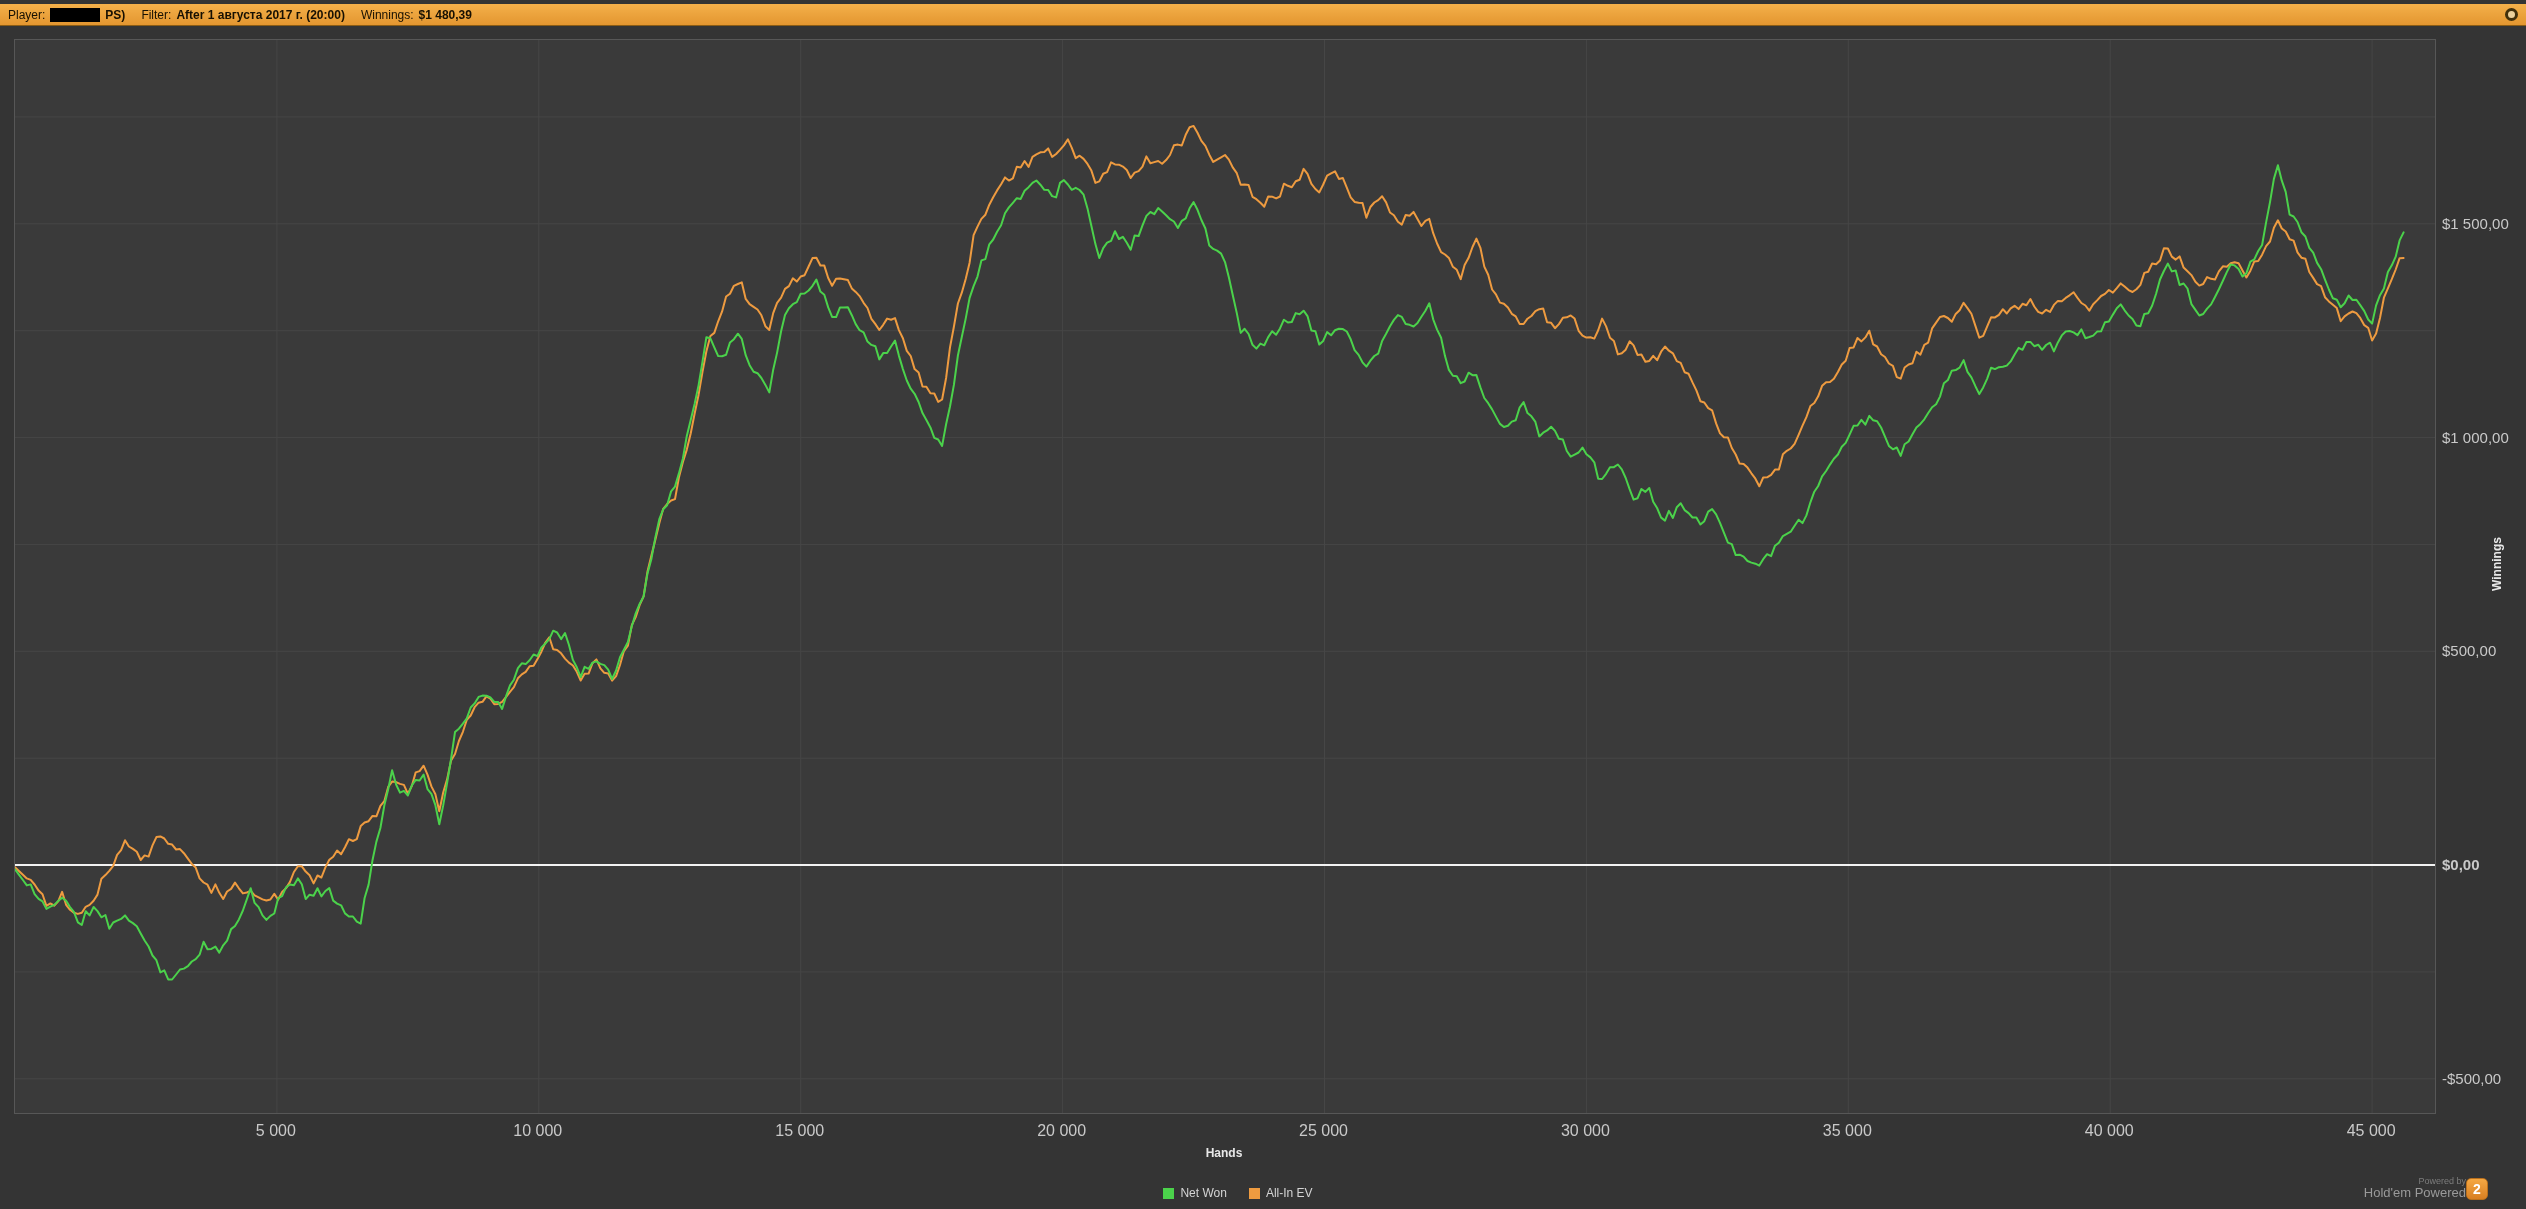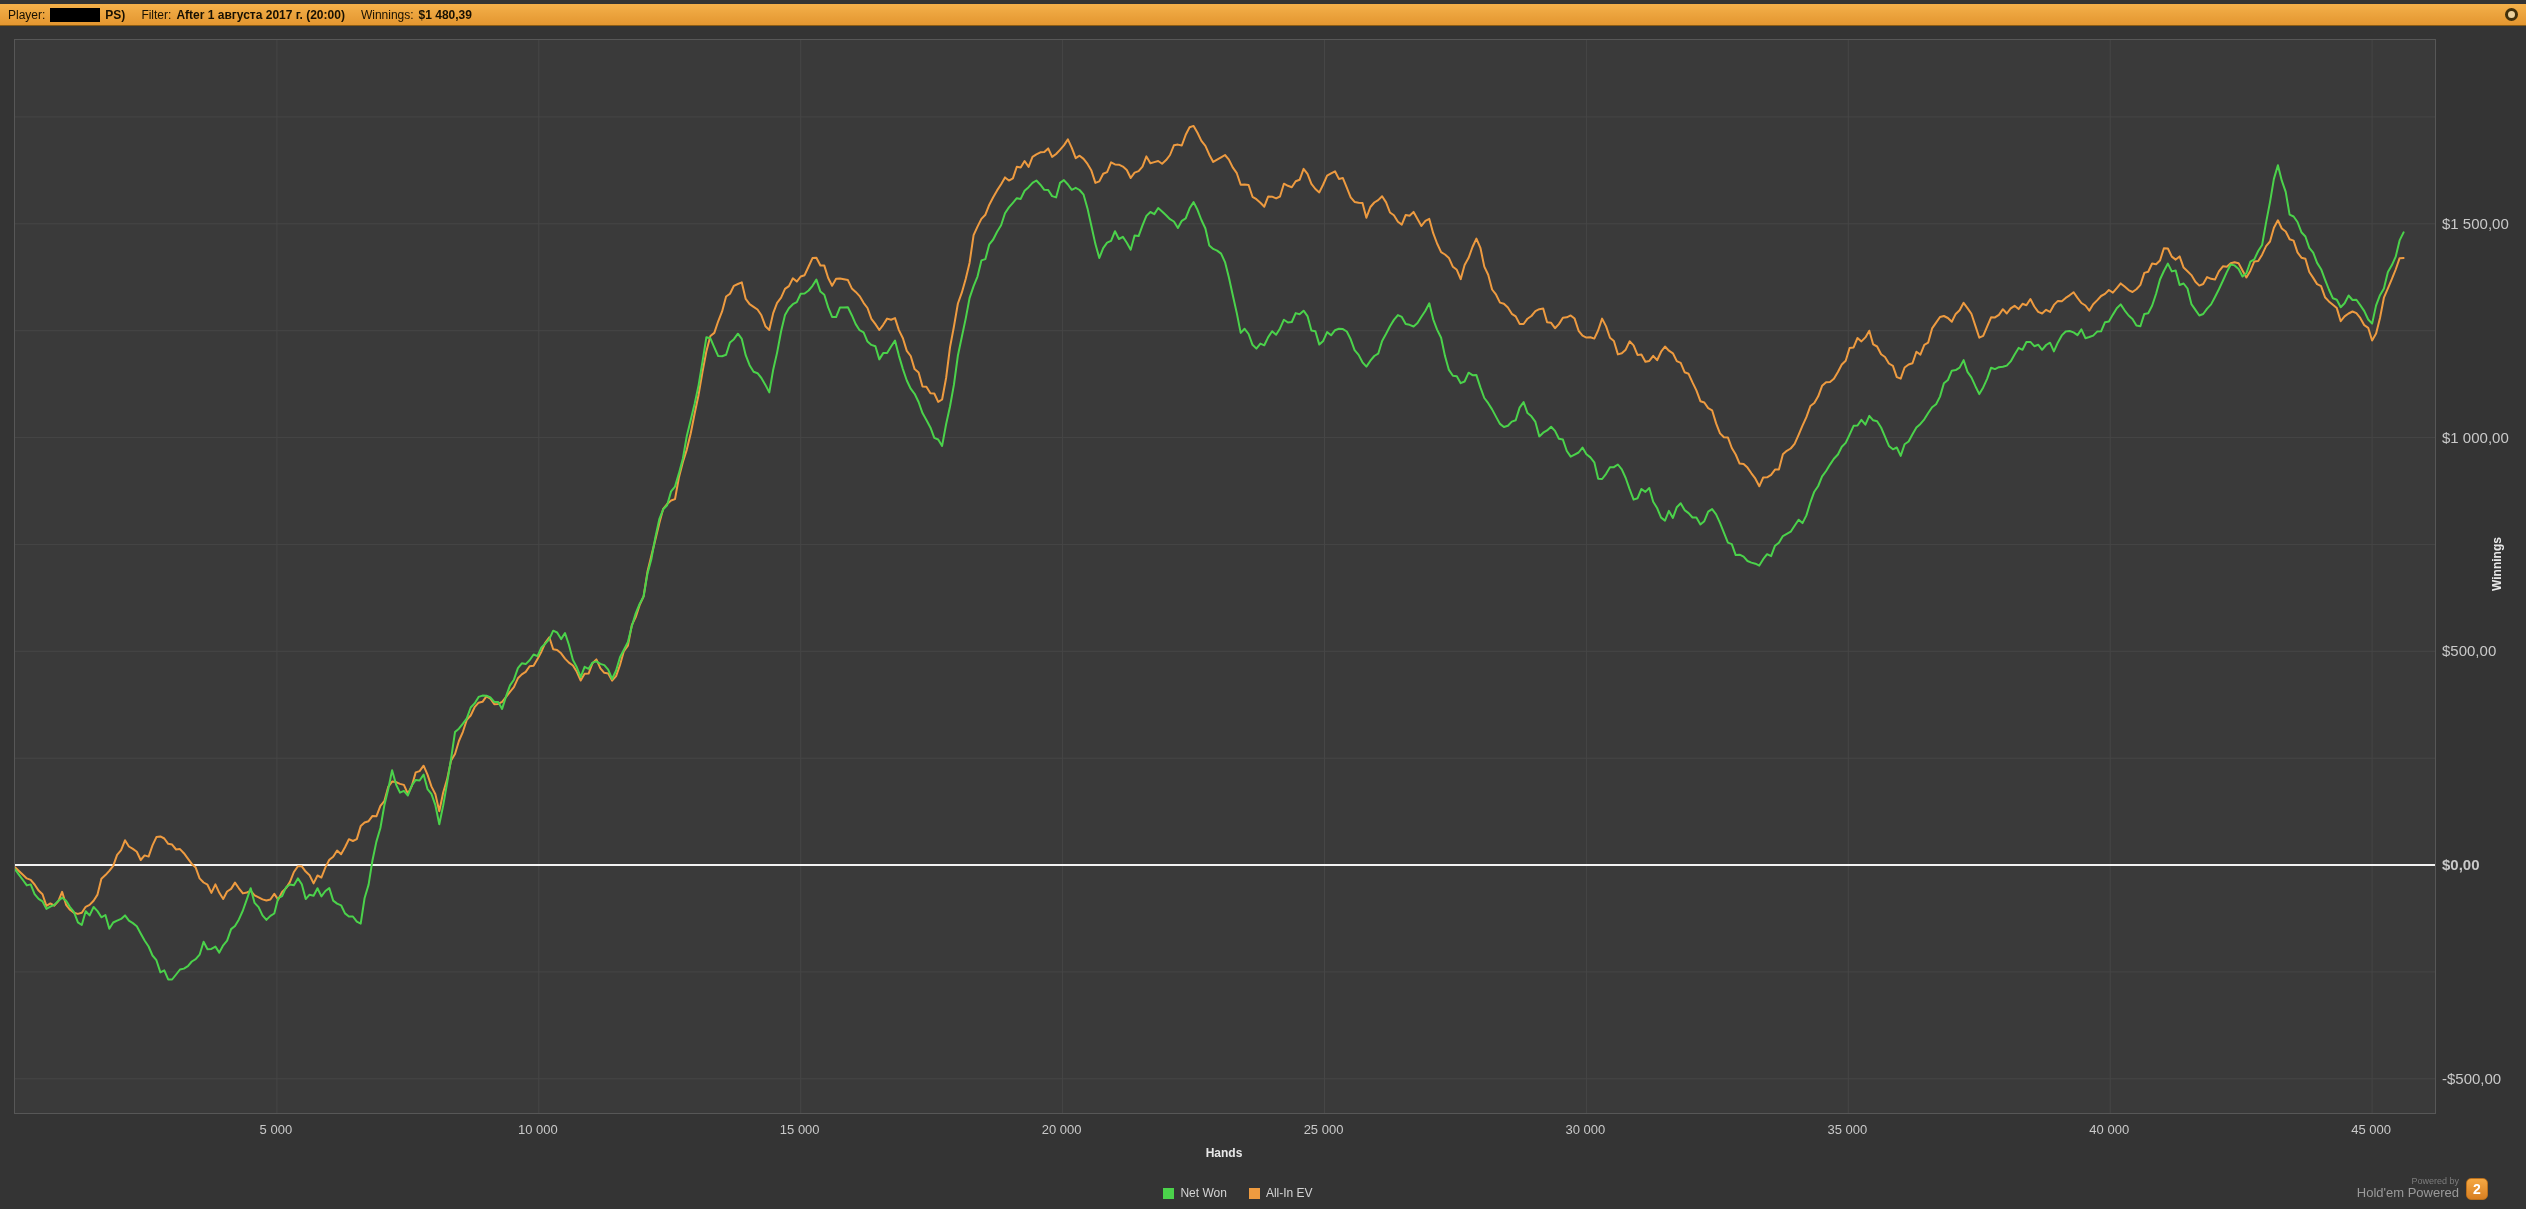--- a/index.html
+++ b/index.html
@@ -23,33 +23,33 @@
     background:#3a3a3a;border:1px solid #575757;box-sizing:content-box;}
   .plot svg{position:absolute;left:0;top:0;width:2420px;height:1073px;display:block;}
 
   
   .ytick{position:absolute;left:2442px;transform:translateY(-50%);
     font-size:15px;color:#c9c9c9;white-space:nowrap;}
   .ylabel-wrap{position:absolute;left:2448px;top:556px;width:100px;height:16px;
     text-align:center;transform:rotate(-90deg);transform-origin:center;
     font-size:12px;font-weight:bold;color:#e8e8e8;}
   .xtick{position:absolute;top:1122px;transform:translateX(-50%);
-    font-size:13px;color:#c9c9c9;white-space:nowrap;}
+    font-size:16px;color:#c9c9c9;white-space:nowrap;}
   .xlabel-wrap{position:absolute;left:14px;top:1146px;width:2420px;text-align:center;
     font-size:12px;font-weight:bold;color:#e8e8e8;}
 
   
   .legend{position:absolute;left:28px;top:1186px;width:2420px;
     display:flex;justify-content:center;align-items:center;gap:22px;
     font-size:12px;color:#d4d4d4;}
   .legend-item{display:flex;align-items:center;gap:6px;cursor:default;}
   .swatch{display:inline-block;width:11px;height:11px;}
 
   
-  .branding{position:absolute;right:38px;top:1176px;display:flex;align-items:center;gap:7px;}
+  .branding{position:absolute;right:38px;top:1176px;display:flex;align-items:center;}
   .brand-col{display:flex;flex-direction:column;align-items:flex-end;line-height:1.15;}
   .powered{font-size:9px;color:#7d7d7d;}
   .brand-name{font-size:13px;color:#9a9a9a;}
   .badge{width:22px;height:22px;border-radius:5px;
     background:linear-gradient(#f5a843,#d87f22);border:1px solid #b96f1c;box-sizing:border-box;
     color:#fff;font-weight:bold;font-size:14px;display:flex;align-items:center;justify-content:center;}
 </style>
 </head>
 <body>
 

